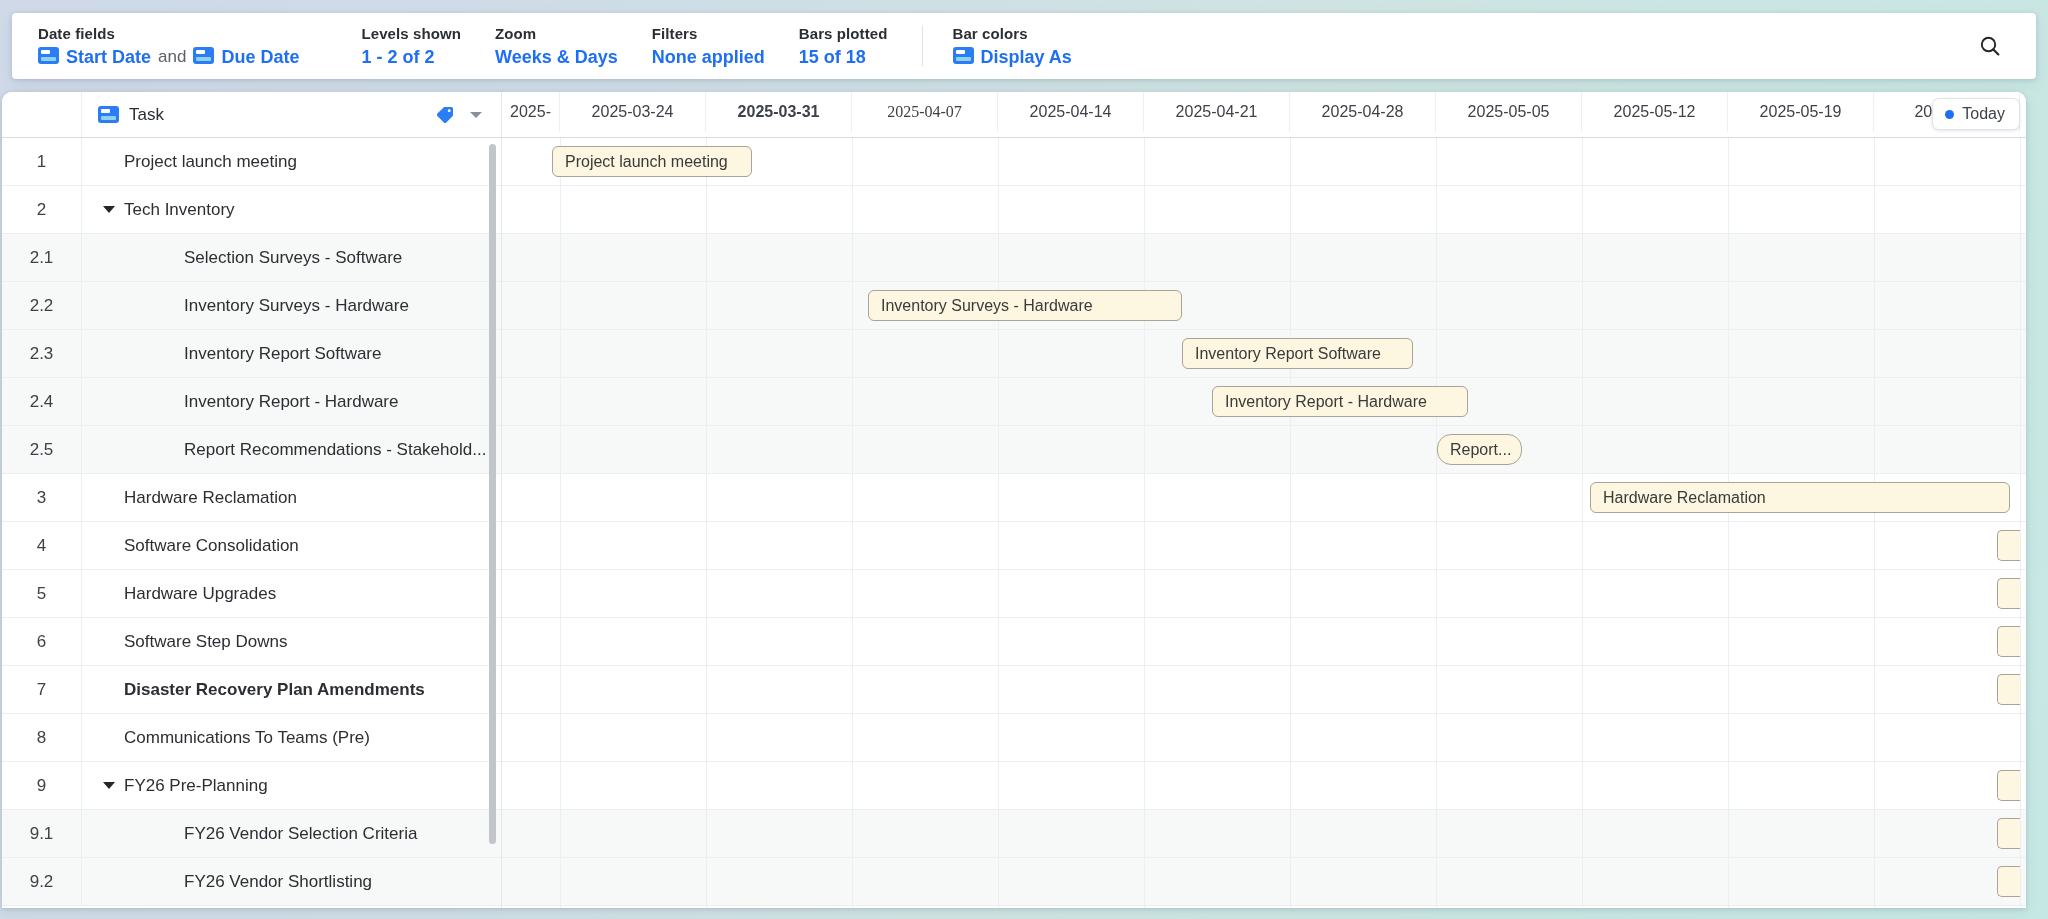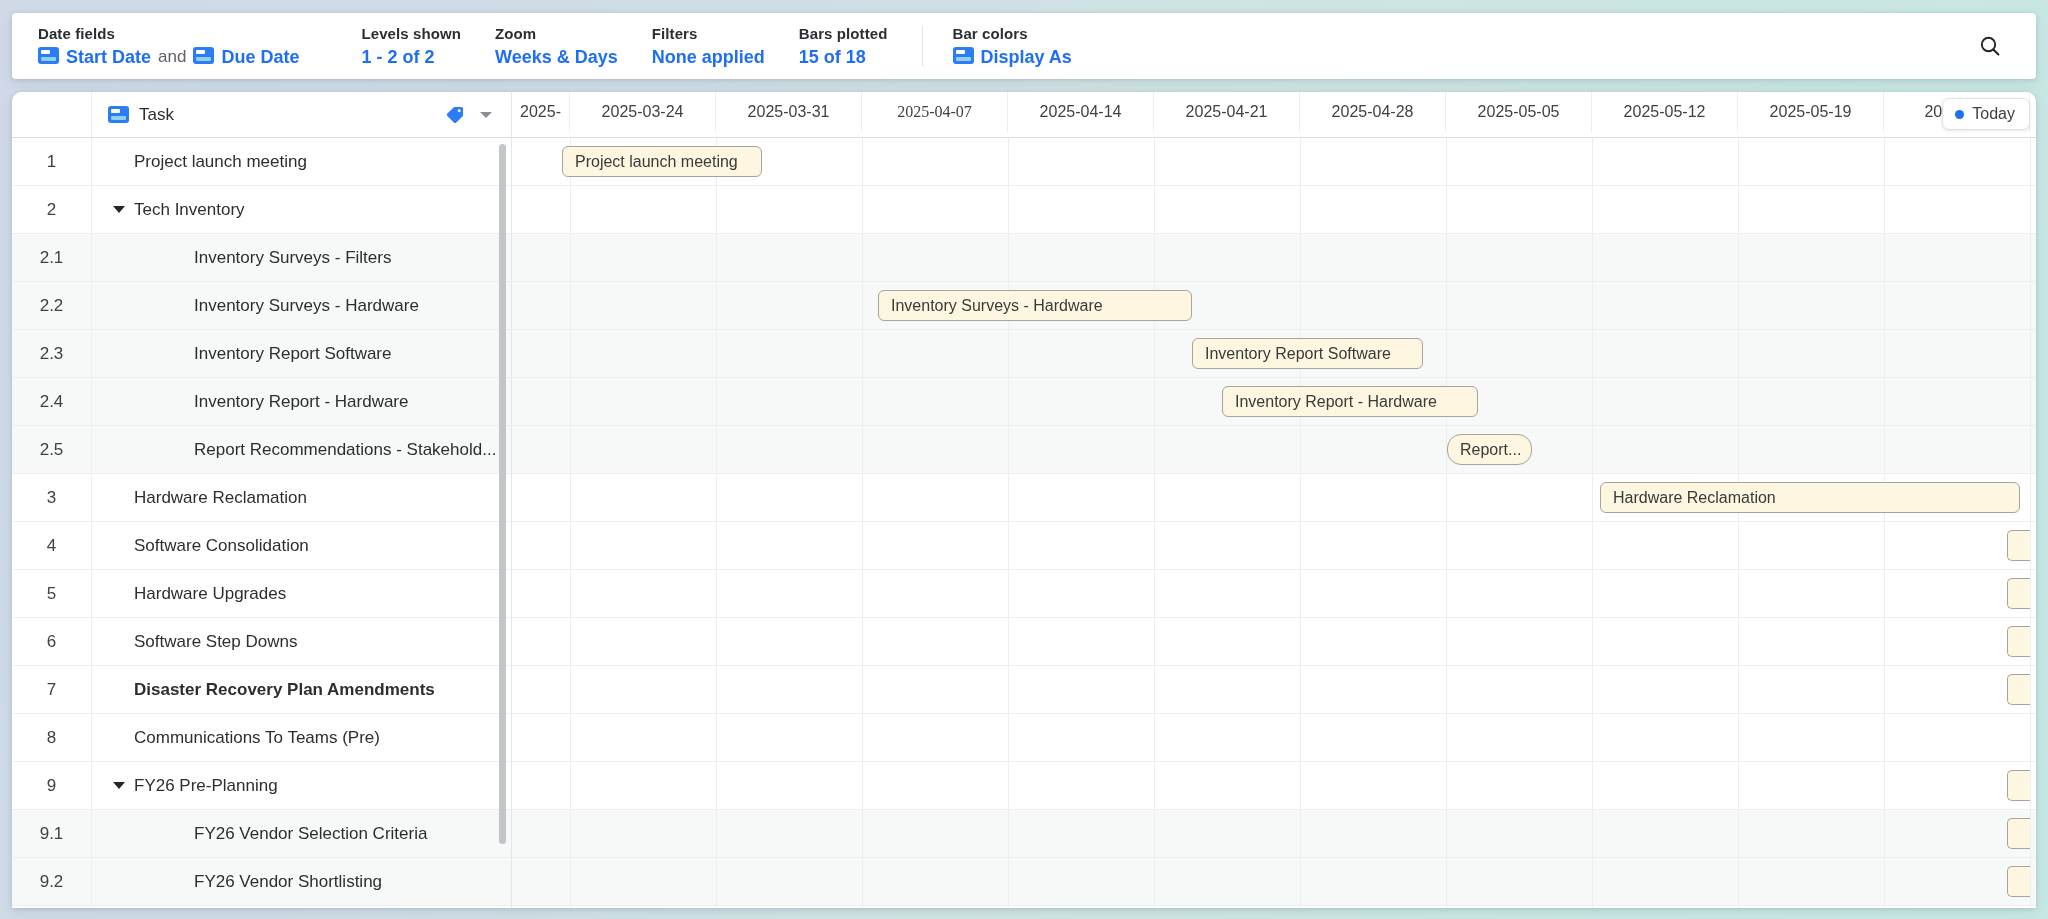--- a/index.html
+++ b/index.html
@@ -90,21 +90,21 @@
   .search-btn {
     width: 40px; height: 40px;
     display: flex; align-items: center; justify-content: center;
     cursor: pointer;
     border-radius: 6px;
   }
 
   
   .gantt {
     position: absolute;
-    left: 12px; top: 92px;
+    left: 2px; top: 92px;
     width: 2024px; height: 816px;
     background: #ffffff;
     border-radius: 10px 10px 0 0;
     box-shadow: 0 1px 4px rgba(40,60,80,.16), 0 4px 14px rgba(40,60,80,.07);
     overflow: hidden;
     display: flex;
     justify-content: space-between;
   }
 
   
@@ -405,21 +405,21 @@
             <span class="twisty">
               <i></i>
             </span>
             <span class="lbl">Tech Inventory</span>
           </div>
         </div>
         <div class="row shade">
           <div class="num">2.1</div>
           <div class="name" style="padding-left: 72px;">
             <span class="twisty empty"></span>
-            <span class="lbl">Inventory Surveys - Filters</span>
+            <span class="lbl">Selection Surveys - Software</span>
           </div>
         </div>
         <div class="row shade">
           <div class="num">2.2</div>
           <div class="name" style="padding-left: 72px;">
             <span class="twisty empty"></span>
             <span class="lbl">Inventory Surveys - Hardware</span>
           </div>
         </div>
         <div class="row shade">
@@ -515,21 +515,21 @@
   <div class="right-pane">
     <div class="tl-head" id="tl-head">
         <div class="tl-col-head" style="left: 1372px; width: 146px;">2025-05-</div>
         <div class="tl-col-head" style="left: 1226px; width: 146px;">2025-05-19</div>
         <div class="tl-col-head" style="left: 1080px; width: 146px;">2025-05-12</div>
         <div class="tl-col-head" style="left: 934px; width: 146px;">2025-05-05</div>
         <div class="tl-col-head" style="left: 788px; width: 146px;">2025-04-28</div>
         <div class="tl-col-head" style="left: 642px; width: 146px;">2025-04-21</div>
         <div class="tl-col-head" style="left: 496px; width: 146px;">2025-04-14</div>
         <div class="tl-col-head" style="left: 350px; width: 146px; font-family: Liberation Serif, serif;">2025-04-07</div>
-        <div class="tl-col-head" style="left: 204px; width: 146px;">2025-03-31</div>
+        <div class="tl-col-head" style="left: 204px; width: 146px; font-weight: bold;">2025-03-31</div>
         <div class="tl-col-head" style="left: 58px; width: 146px;">2025-03-24</div>
         <div class="tl-col-head" style="left: 0px; width: 58px;">2025-</div>
       <div class="today-chip">
         <span class="today-dot"></span>
         <span>Today</span>
       </div>
     </div>
     <div class="tl-body" id="tl-body">
         <div class="tl-row" style="top: 0px;"></div>
         <div class="tl-row" style="top: 48px;"></div>

